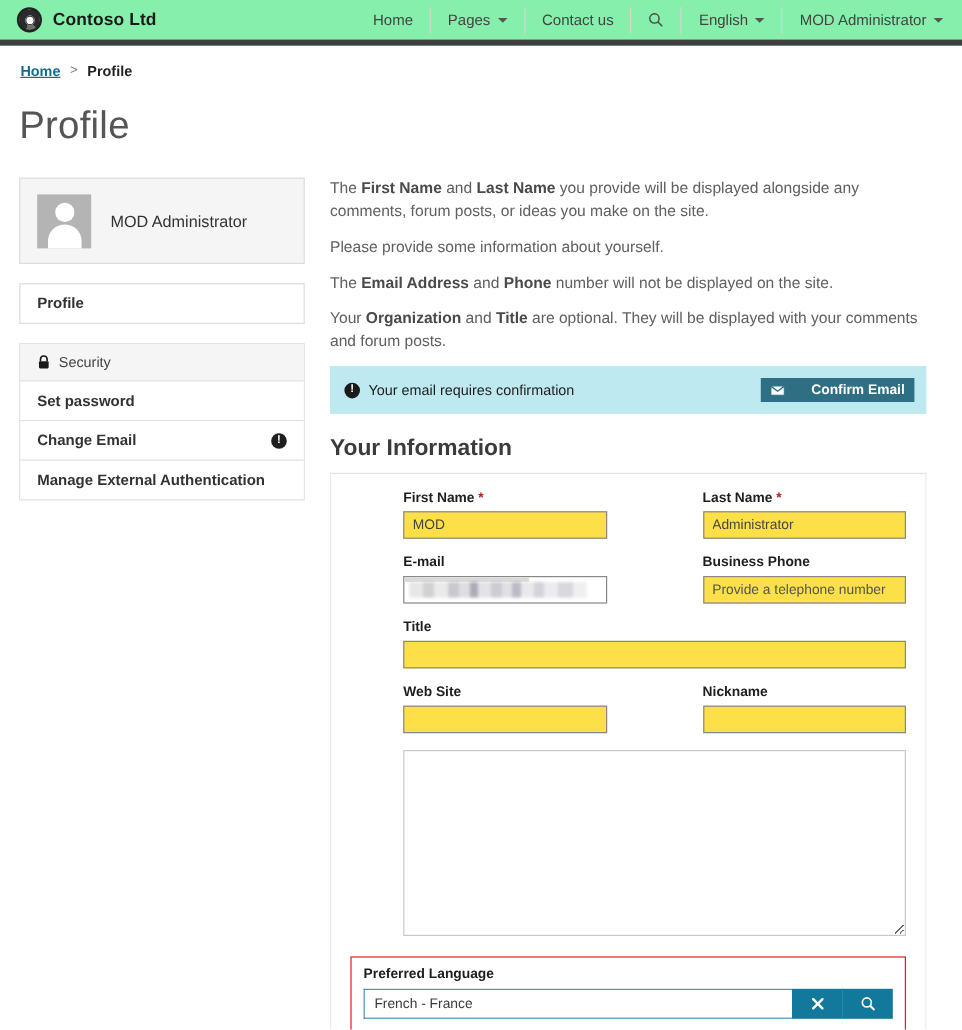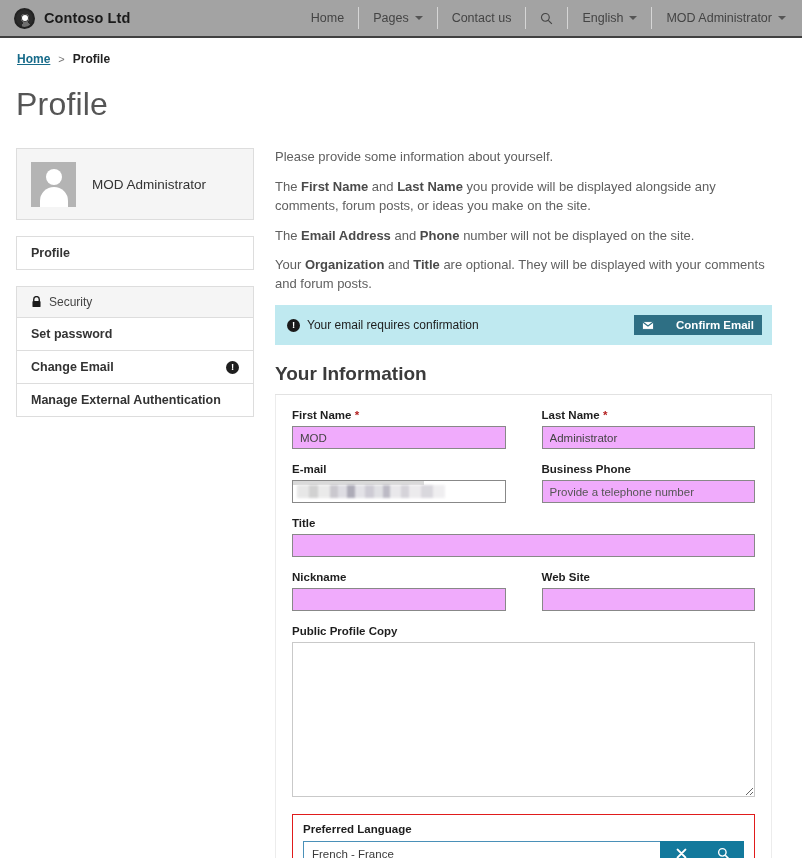--- a/index.html
+++ b/index.html
@@ -9,22 +9,22 @@
     background: #ffffff;
     font-family: "Liberation Sans", sans-serif;
     font-size: 13px;
     color: #333;
     overflow: hidden;
   }
 
   
   .navbar {
     height: 38px;
-    background: #a3a3a3;
-    border-bottom: 2px solid #404040;
+    background: #86efac;
+    border-bottom: 5px solid #404040;
     display: flex;
     align-items: center;
     padding: 0 14px 0 14px;
     position: relative;
   }
   .brand { display: flex; align-items: center; gap: 9px; }
   .brand-logo {
     width: 21px; height: 21px;
     border-radius: 50%;
     background:
@@ -237,38 +237,38 @@
   .form-panel {
     border: 1px solid #ececec;
     border-top: none;
     padding: 14px 16px 0 16px;
   }
   .form-row {
     display: flex;
     gap: 36px;
   }
   .form-col { flex: 1; min-width: 0; }
-  .field { margin-bottom: 14px; }
+  .field { margin-bottom: 14px; margin-left: 44px; }
   .field label {
     display: block;
     font-size: 11.5px;
     font-weight: 700;
     color: #1e1e1e;
     margin-bottom: 5px;
   }
   .req { color: #b32020; font-weight: 700; }
   .field input[type=text] {
     width: 100%;
     height: 23px;
     border: 1px solid #888;
     padding: 2px 7px;
     font-family: inherit;
     font-size: 11.5px;
     color: #444;
-    background: #f0abfc;
+    background: #fde047;
     outline: none;
   }
   .field input::placeholder { color: #555; }
 
   .email-redacted {
     width: 100%;
     height: 23px;
     border: 1px solid #888;
     background: #fff;
     position: relative;
@@ -422,22 +422,22 @@
       </div>
       <div class="nav-row">
         <span>Manage External Authentication</span>
       </div>
     </div>
   </div>
 
   <div class="main">
 
     <div class="intro">
+      <p><span>The </span><b>First Name</b><span> and </span><b>Last Name</b><span> you provide will be displayed alongside any comments, forum posts, or ideas you make on the site.</span></p>
       <p>Please provide some information about yourself.</p>
-      <p><span>The </span><b>First Name</b><span> and </span><b>Last Name</b><span> you provide will be displayed alongside any comments, forum posts, or ideas you make on the site.</span></p>
       <p><span>The </span><b>Email Address</b><span> and </span><b>Phone</b><span> number will not be displayed on the site.</span></p>
       <p><span>Your </span><b>Organization</b><span> and </span><b>Title</b><span> are optional. They will be displayed with your comments and forum posts.</span></p>
     </div>
 
     <div class="alert">
       <span class="alert-text">
         <span class="alert-icon">!</span>
         <span>Your email requires confirmation</span>
       </span>
       <button class="btn-confirm">
@@ -491,34 +491,33 @@
           <div class="field">
             <label>Title</label>
             <input type="text" value="" style="">
           </div>
         </div>
       </div>
 
       <div class="form-row">
         <div class="form-col">
           <div class="field">
+            <label>Web Site</label>
+            <input type="text" value="" style="">
+          </div>
+        </div>
+        <div class="form-col">
+          <div class="field">
             <label>Nickname</label>
             <input type="text" value="" style="">
           </div>
         </div>
-        <div class="form-col">
-          <div class="field">
-            <label>Web Site</label>
-            <input type="text" value="" style="">
-          </div>
-        </div>
       </div>
 
       <div class="field">
-        <label>Public Profile Copy</label>
         <textarea style=""></textarea>
       </div>
 
       <div class="lang-highlight">
         <label>Preferred Language</label>
         <div class="lang-input-group">
           <input type="text" value="French - France" style="">
           <button class="lang-btn">
             <svg width="11" height="11" viewBox="0 0 12 12">
               <path d="M1.8 1.8 L10.2 10.2 M10.2 1.8 L1.8 10.2" stroke="#ffffff" stroke-width="2.2" stroke-linecap="round"></path>

